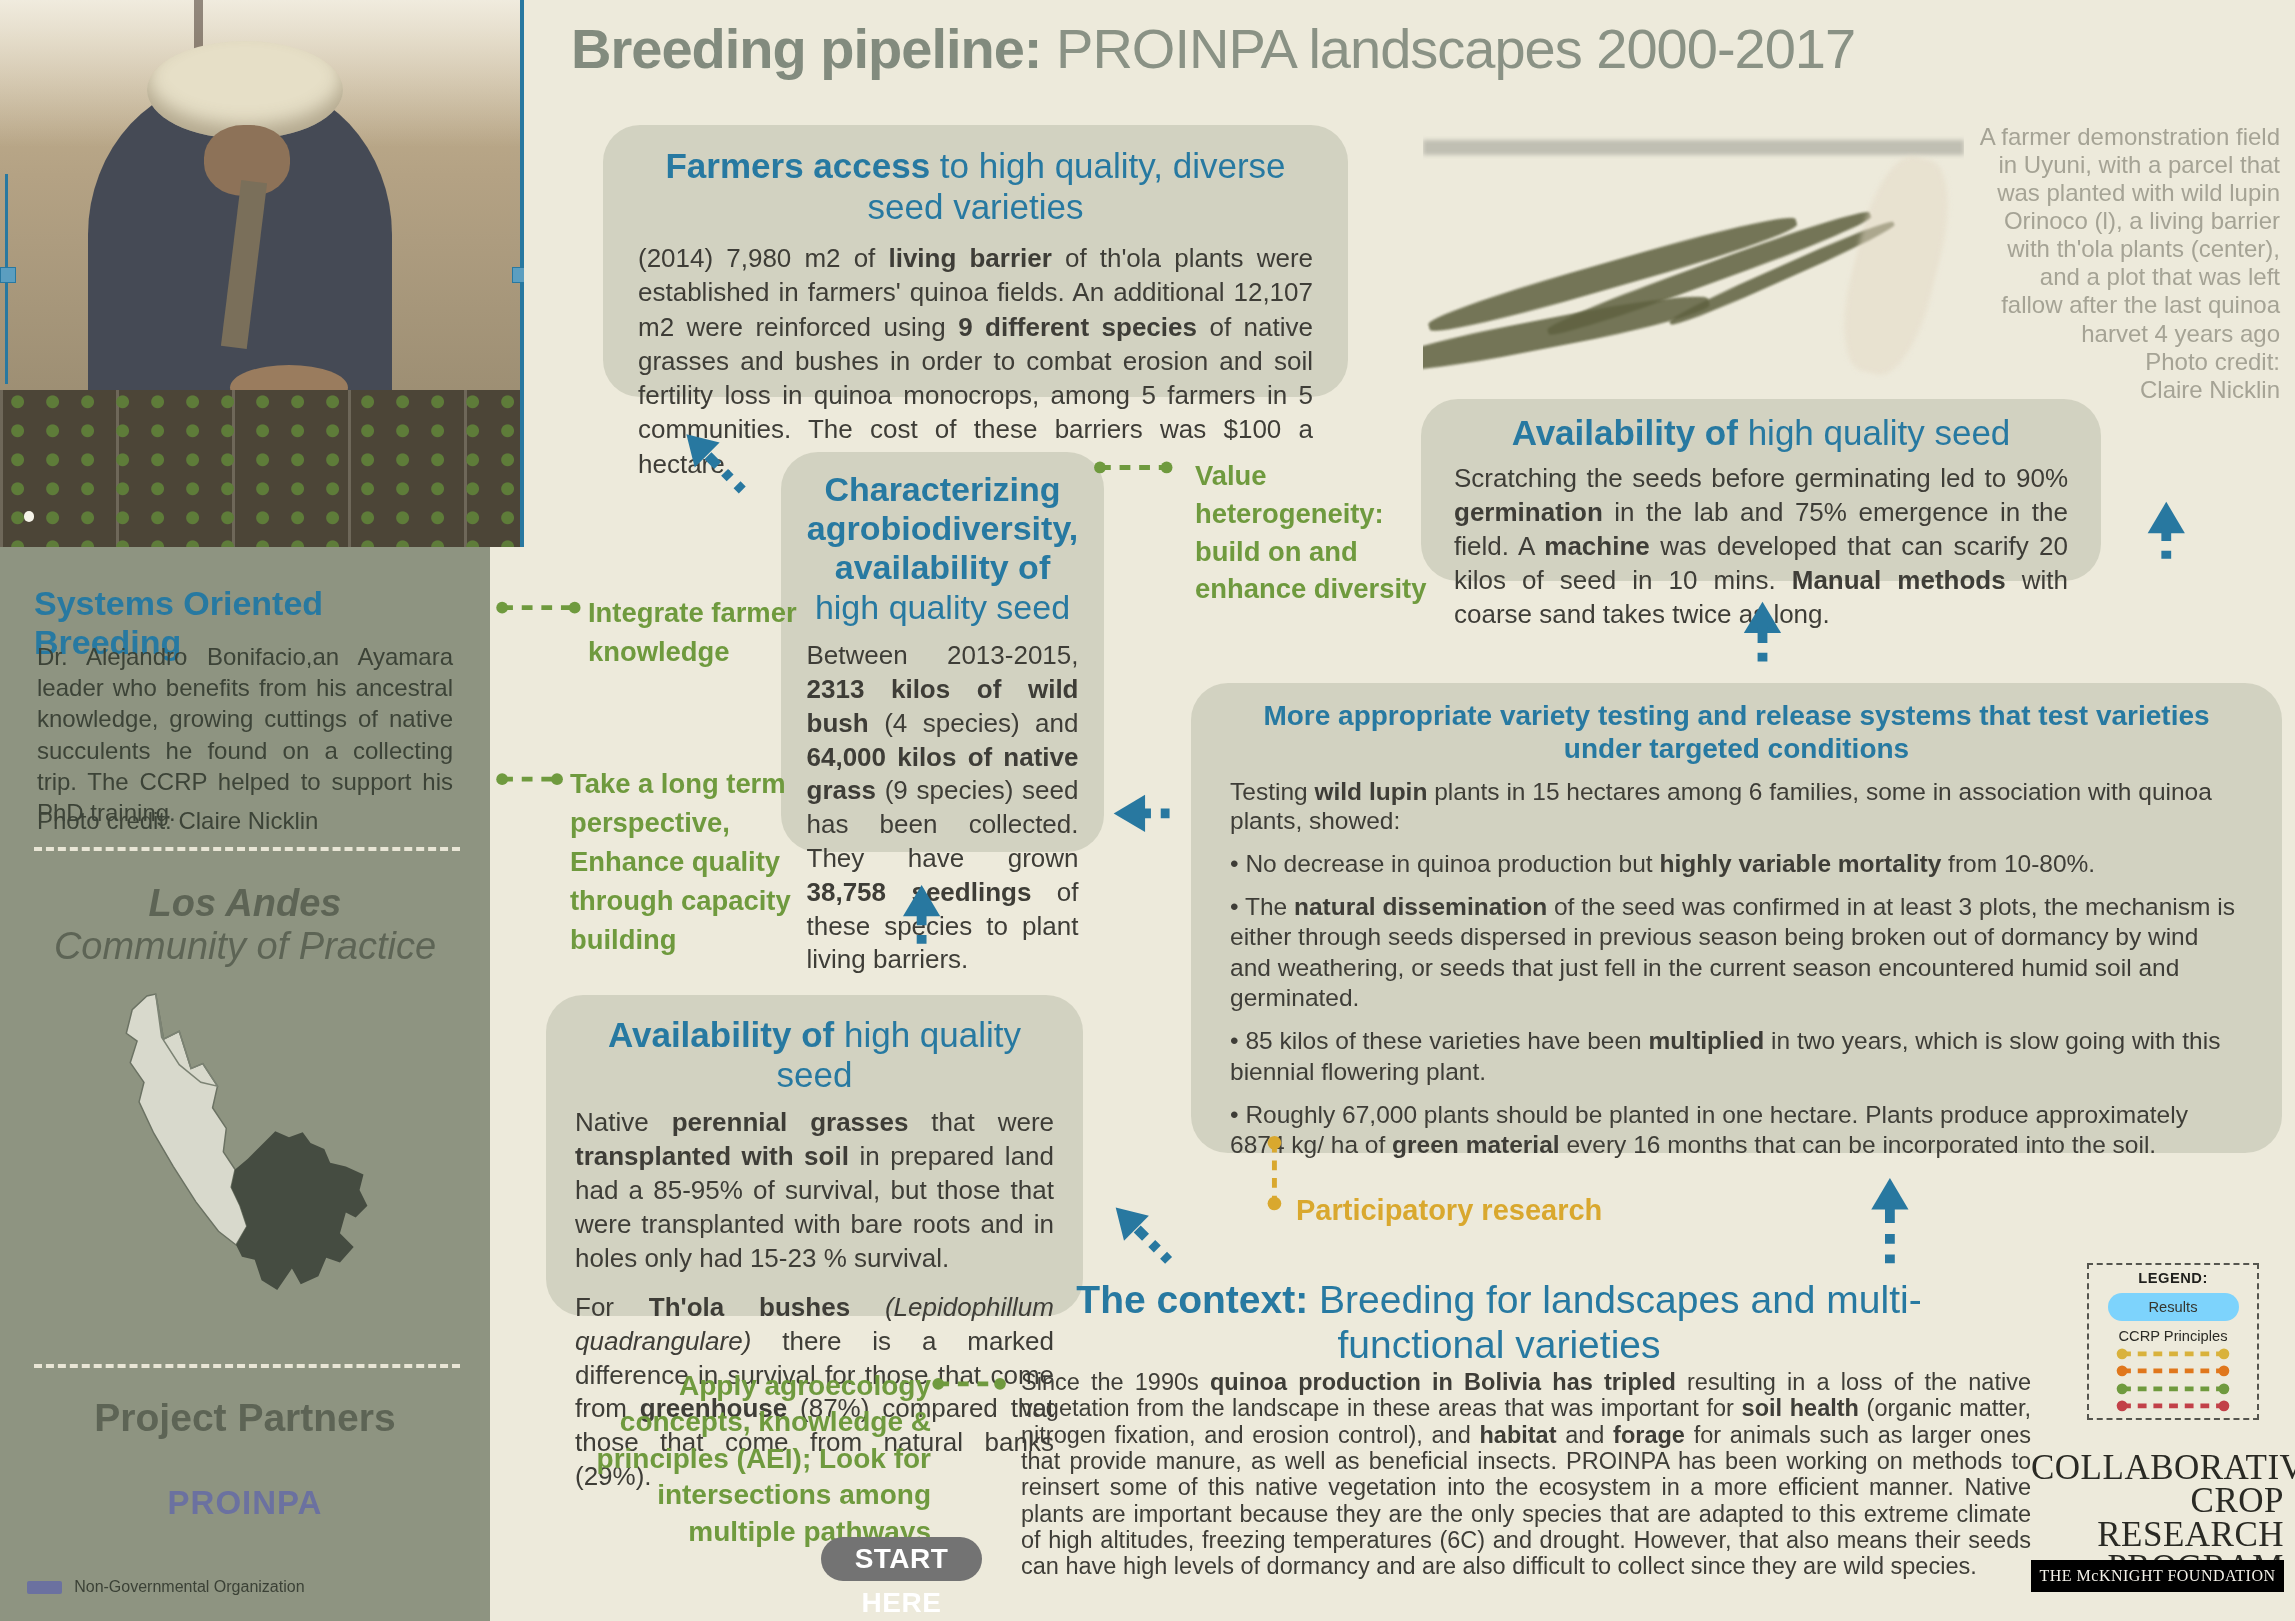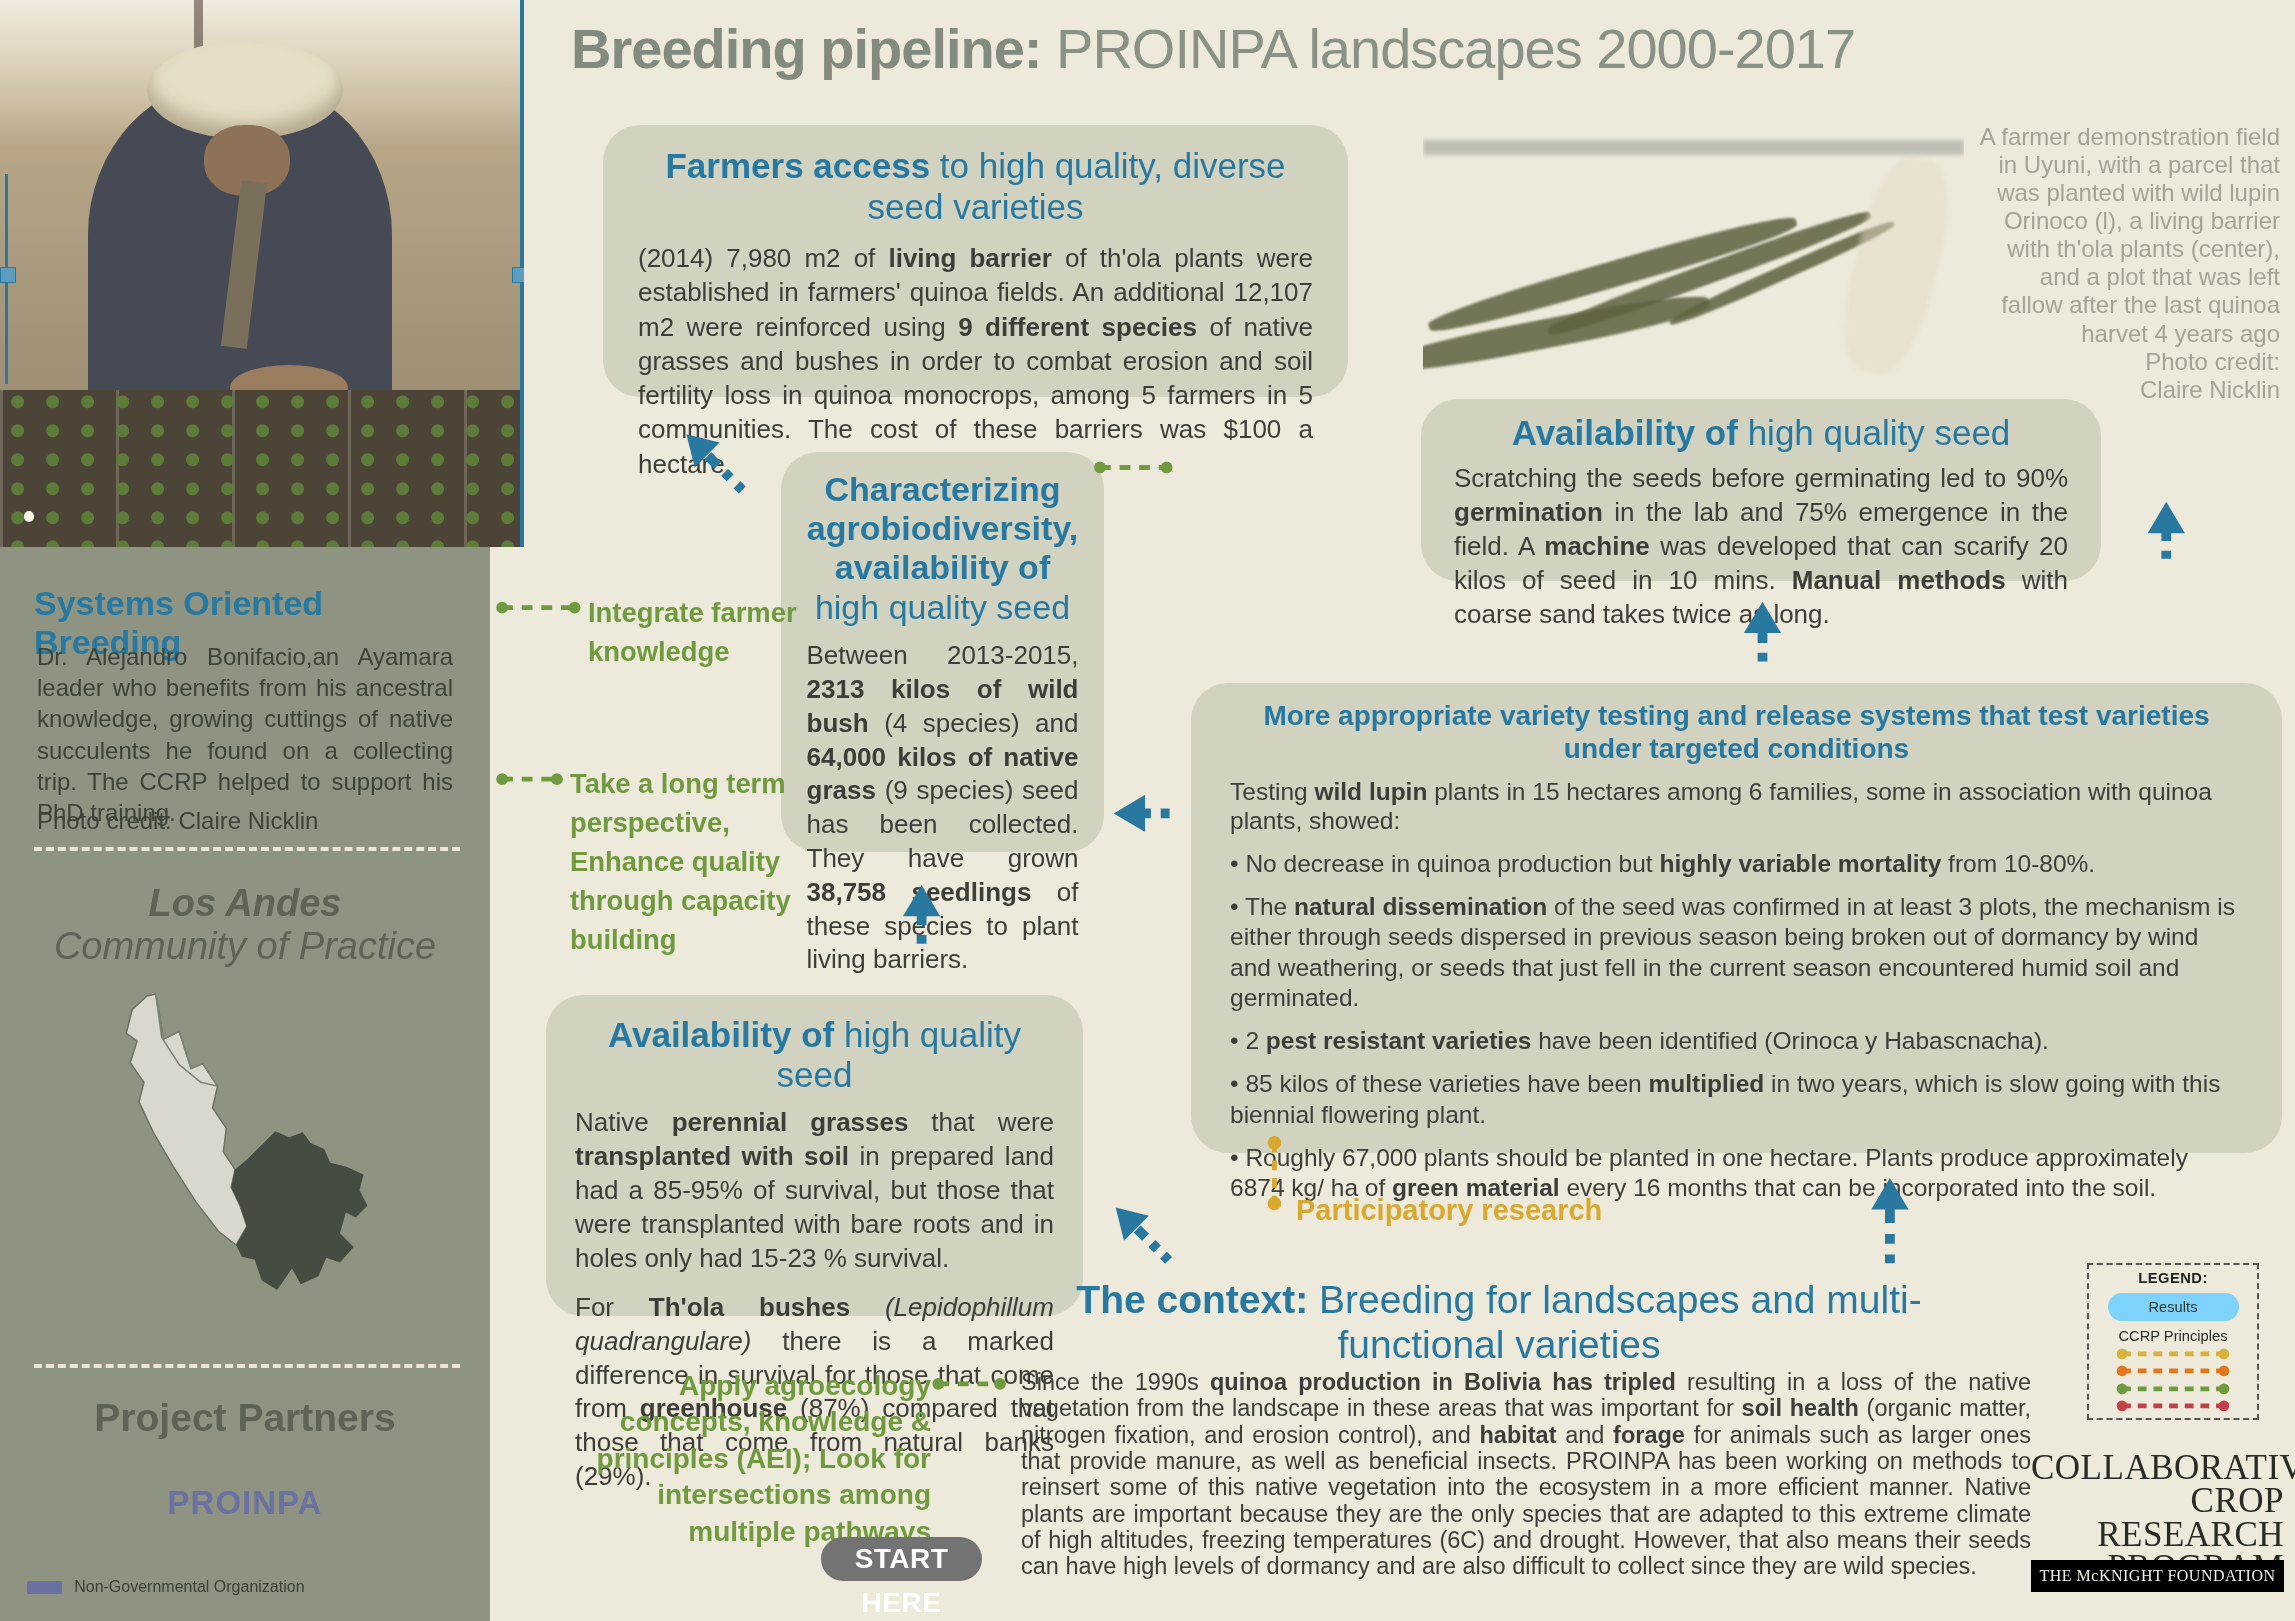--- a/index.html
+++ b/index.html
@@ -164,36 +164,36 @@
   <div class="box box-char">
     <div class="bx-title"><span>Characterizing agrobiodiversity, availability of</span><span class="nrm"> high quality seed</span></div>
     <div class="bx-body"><span>Between 2013-2015, </span><b>2313 kilos of wild bush</b><span> (4 species) and </span><b>64,000 kilos of native grass</b><span> (9 species) seed has been collected. They have grown </span><b>38,758 seedlings</b><span> of these species to plant living barriers.</span></div>
   </div>
 
   <div class="box box-testing">
     <div class="bx-title">More appropriate variety testing and release systems that test varieties under targeted conditions</div>
     <div class="bx-intro"><span>Testing </span><b>wild lupin</b><span> plants in 15 hectares among 6 families, some in association with quinoa plants, showed:</span></div>
     <div class="bullet"><span>• No decrease in quinoa production but </span><b>highly variable mortality</b><span> from 10-80%.</span></div>
     <div class="bullet"><span>• The </span><b>natural dissemination</b><span> of the seed was confirmed in at least 3 plots, the mechanism is either through seeds dispersed in previous season being broken out of dormancy by wind and weathering, or seeds that just fell in the current season encountered humid soil and germinated.</span></div>
-    <div class="bullet"><span>• 2 </span><b>pest resistant varieties</b><span> have been identified (Orinoca y Habascnacha).</span></div>
     <div class="bullet"><span>• 85 kilos of these varieties have been </span><b>multiplied</b><span> in two years, which is slow going with this biennial flowering plant.</span></div>
     <div class="bullet"><span>• Roughly 67,000 plants should be planted in one hectare. Plants produce approximately 6874 kg/ ha of </span><b>green material</b><span> every 16 months that can be incorporated into the soil.</span></div>
   </div>
 
   <div class="box box-avail-left">
     <div class="bx-title"><span>Availability of</span><span class="nrm"> high quality seed</span></div>
     <div class="bx-body"><span>Native </span><b>perennial grasses</b><span> that were </span><b>transplanted with soil</b><span> in prepared land had a 85-95% of survival, but those that were transplanted with bare roots and in holes only had 15-23 % survival.</span></div>
     <div class="bx-body p2"><span>For </span><b>Th'ola bushes</b><span>  </span><i>(Lepidophillum quadrangulare)</i><span> there is a marked difference in survival for those that come from </span><b>greenhouse</b><span> (87%) compared that those that come from natural banks (29%).</span></div>
   </div>
 
   <div class="ctx-title"><span>The context:</span><span class="nrm"> Breeding for landscapes and multi-functional varieties</span></div>
   <div class="ctx-body"><span>Since the 1990s  </span><b>quinoa production in Bolivia has tripled</b><span> resulting in a loss of the native vegetation from the landscape in these areas that was important for </span><b>soil health</b><span> (organic matter, nitrogen fixation,  and erosion control), and </span><b>habitat</b><span> and </span><b>forage</b><span> for animals such as larger ones that provide manure, as well as beneficial insects. PROINPA has been working on methods to reinsert some of this native vegetation into the ecosystem in a more efficient manner. Native plants are important because they are the only species that are adapted to this extreme climate of high altitudes, freezing temperatures (6C) and drought. However, that also means their seeds can have high levels of dormancy and are also difficult to collect since they are wild species.</span></div>
 
   <div class="plabel lbl-integrate">Integrate farmer knowledge</div>
   <div class="plabel lbl-longterm">Take a long term perspective, Enhance quality through capacity building</div>
+  <div class="plabel lbl-value">Value heterogeneity: build on and enhance diversity</div>
   <div class="plabel lbl-apply">Apply agroecology concepts, knowledge &amp; principles (AEI); Look for intersections among multiple pathways</div>
   <div class="lbl-participatory">Participatory research</div>
 
   <div class="start-btn">START HERE</div>
 
   <div class="legend">
     <div class="legend-title">LEGEND:</div>
     <div class="legend-pill">Results</div>
     <div class="legend-sub">CCRP Principles</div>
     <div class="legend-row"><svg width="118" height="14.7" viewBox="0 0 120 15">

